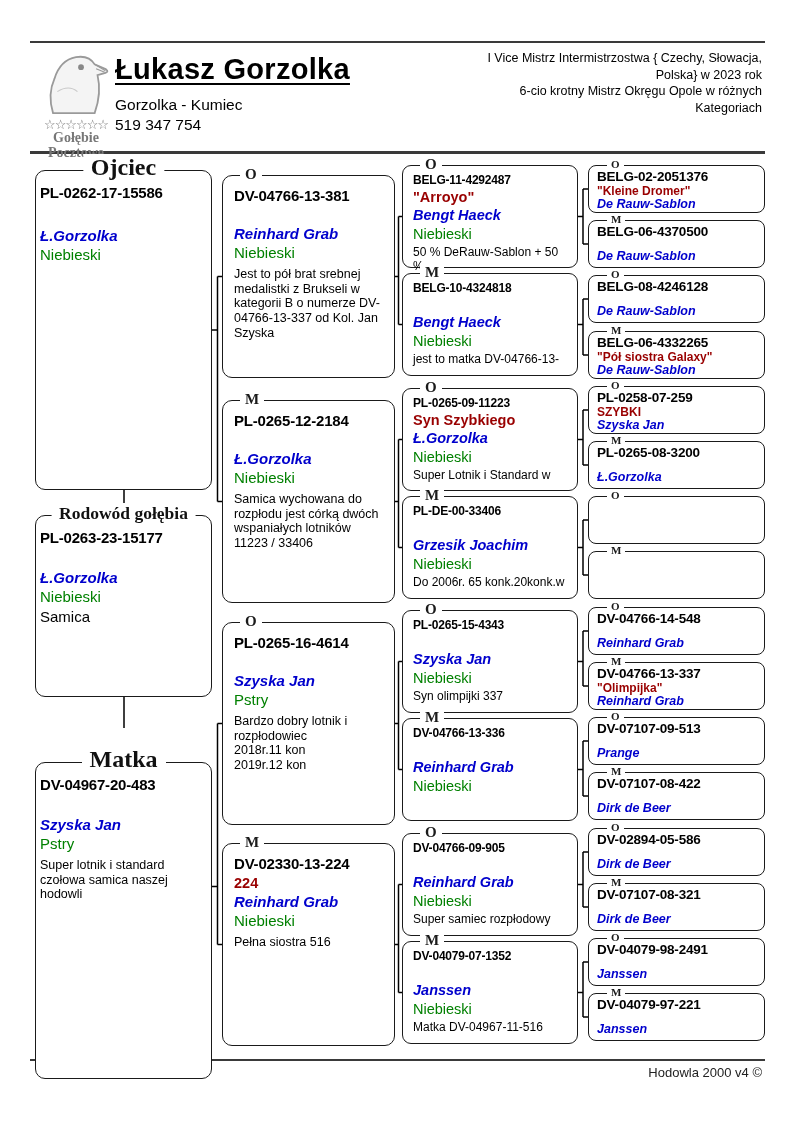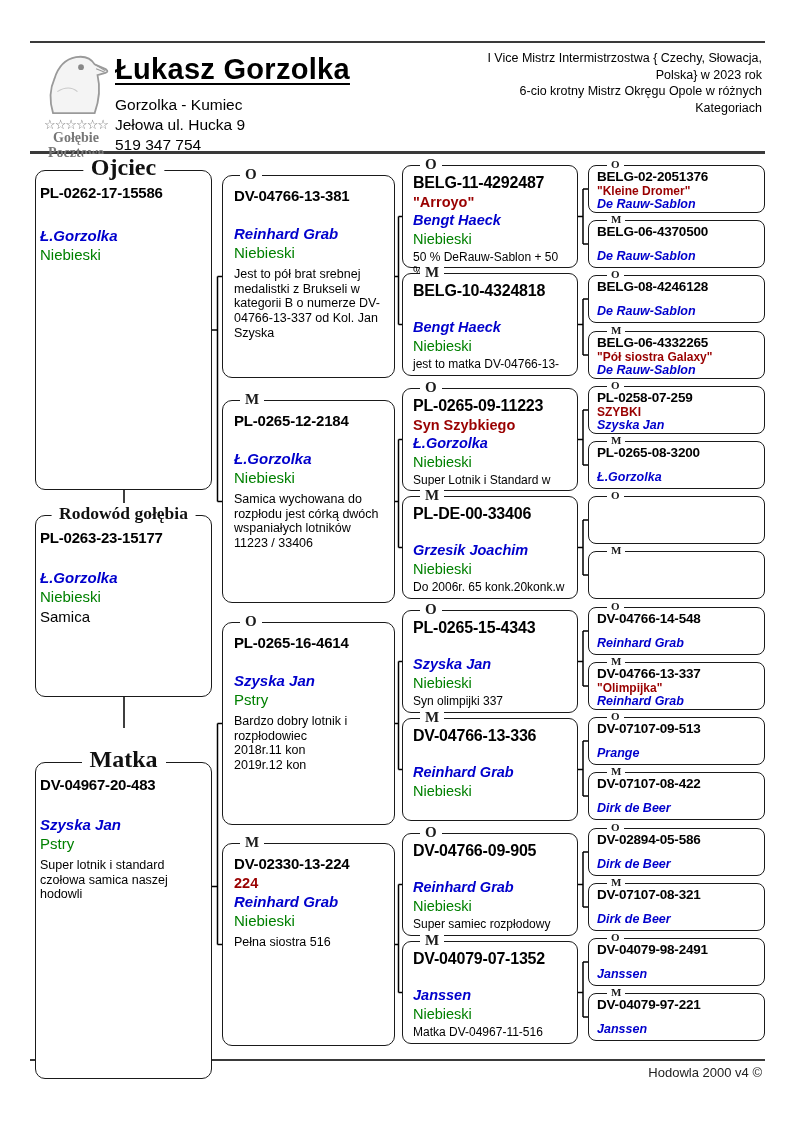--- a/index.html
+++ b/index.html
@@ -39,21 +39,21 @@
   .note2 { font-size:15px; line-height:1.3; }
   .gap   { height:19px; }
 
   .col1box { left:35px; width:177px; padding:13px 4px; }
   .col1box .gap { height:23px; }
 
   .g2 { left:222px; width:173px; height:203px; padding:11px 11px; }
   .g2 .gap { height:18px; }
 
   .g3 { left:402px; width:176px; height:103px; padding:7px 10px 4px; border-radius:9px; }
-  .g3 .ring { font-size:16px; }
+  .g3 .ring { font-size:12px; }
   .g3 .breeder { font-size:14.5px; }
   .g3 .colorline { font-size:14.5px; }
   .g3 .note { font-size:12px; margin-top:1px; }
   .g3 .gap { height:17px; }
 
   .g4 { left:588px; width:177px; height:48px; padding:3px 8px 3px; border-radius:8px;
         display:flex; flex-direction:column; }
   .g4 .sex { font-size:11px; top:-8px; left:18px; padding:0 4px; }
   .g4 .ring { font-size:13.5px; line-height:1.15; }
   .g4 .nick { font-size:12px; line-height:1.1; }
@@ -81,21 +81,20 @@
     </svg>
     <div class="stars">☆☆☆☆☆☆</div>
     <div class="lg-t">Gołębie</div>
     <div class="lg-t">Pocztowe</div>
   </div>
 
   <div class="owner">
     <div class="name">Łukasz Gorzolka</div>
     <div class="addr">
       <div>Gorzolka - Kumiec</div>
-      <div>Jełowa ul. Hucka 9</div>
       <div>519 347 754</div>
     </div>
   </div>
 
   <div class="achv">
     <div>I Vice Mistrz Intermistrzostwa { Czechy, Słowacja,</div>
     <div>Polska} w 2023 rok</div>
     <div>6-cio krotny Mistrz Okręgu Opole w różnych</div>
     <div>Kategoriach</div>
   </div>

